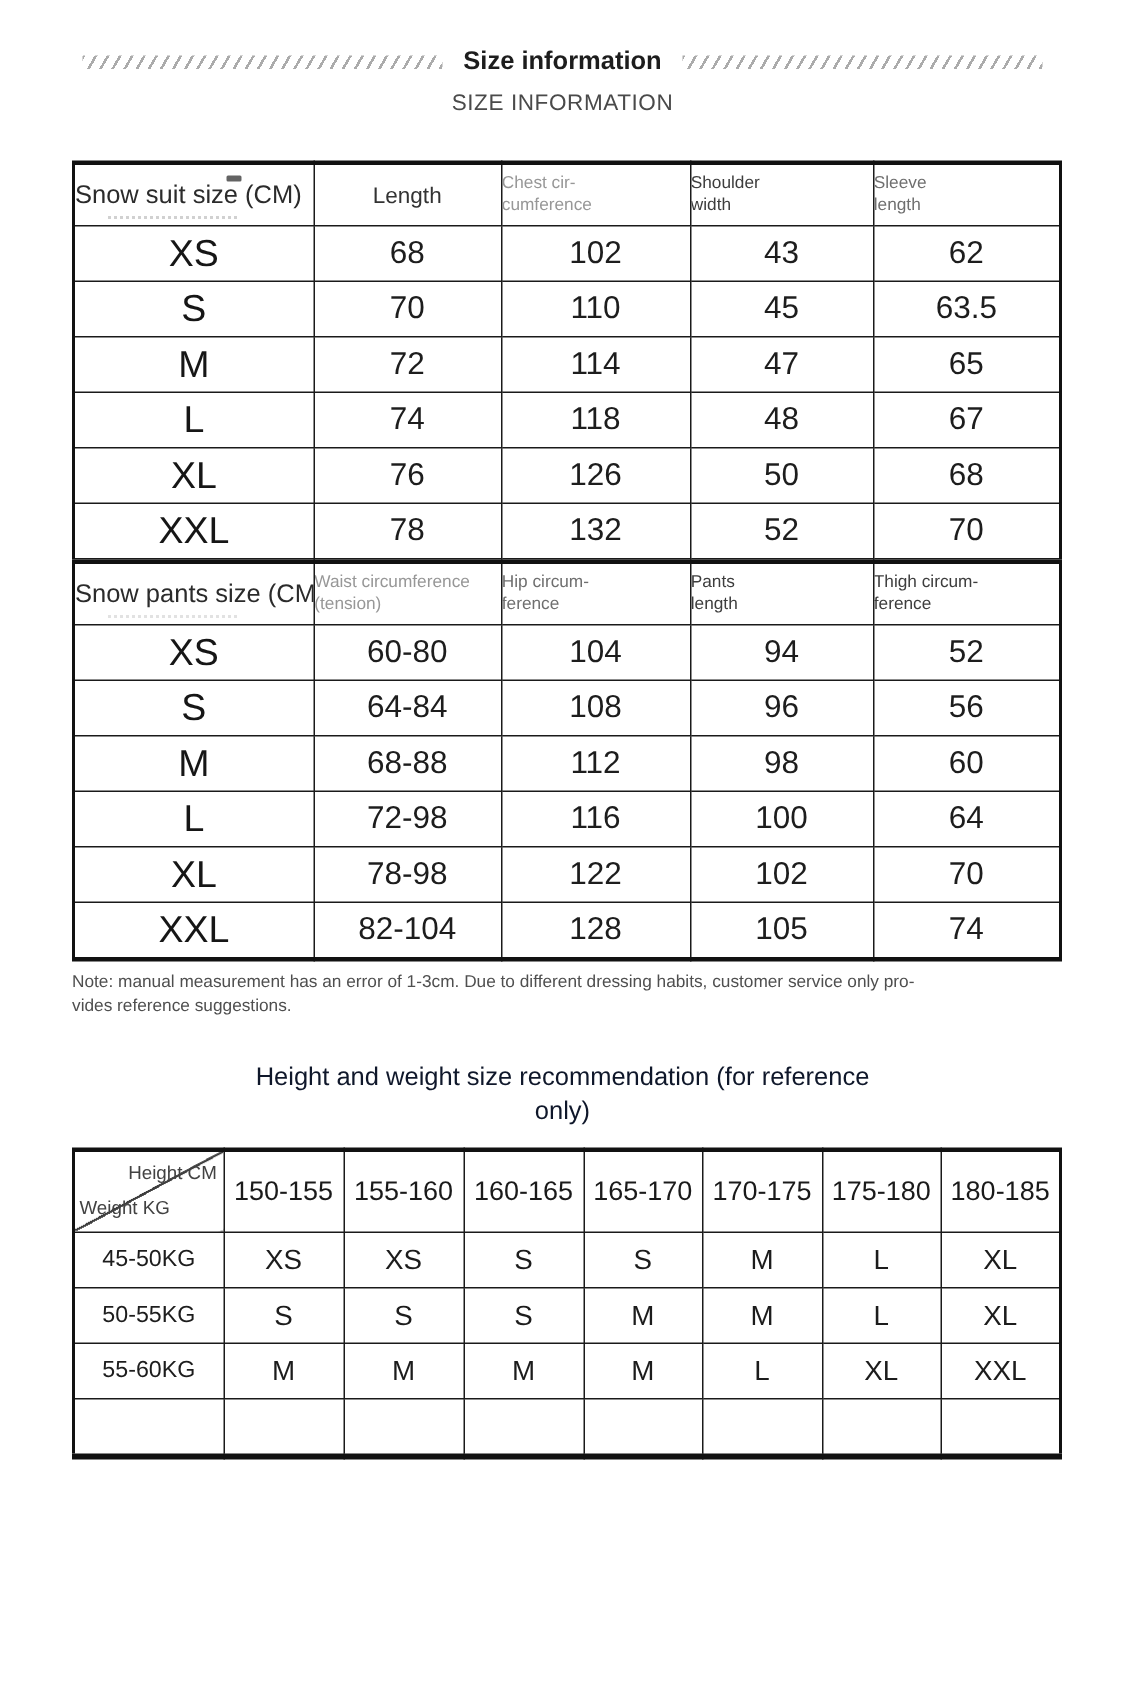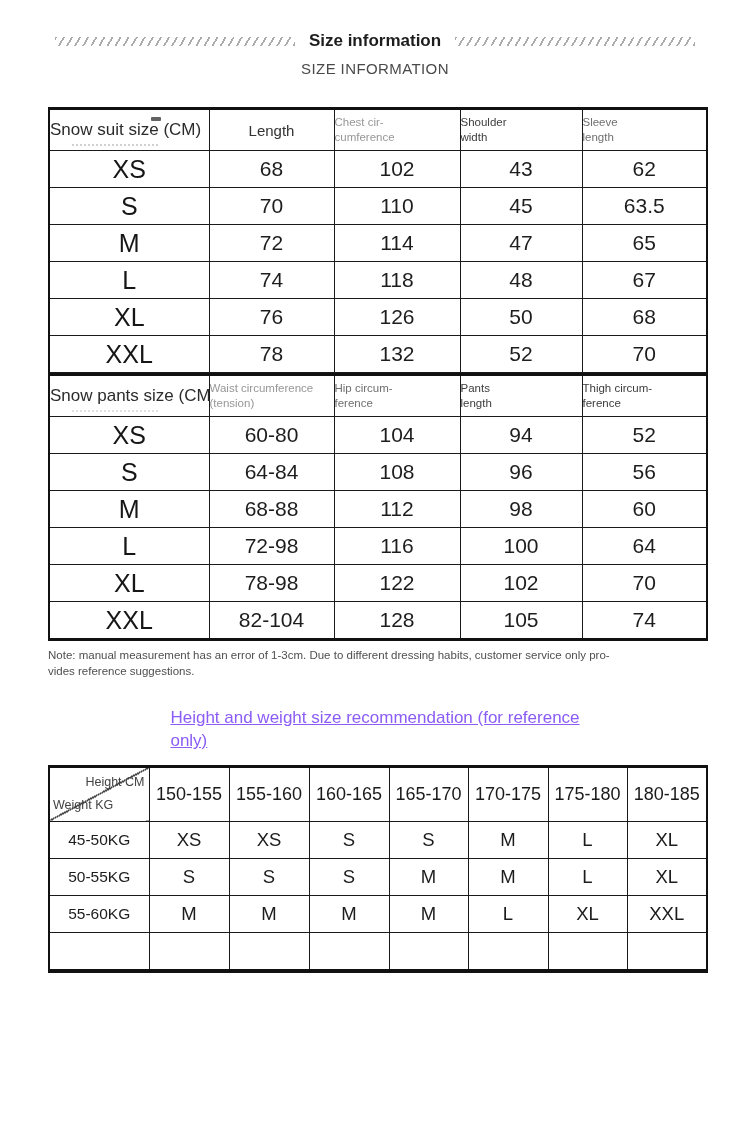--- a/index.html
+++ b/index.html
@@ -57,23 +57,22 @@
   .lbl{font-size:25px;color:#161616;text-align:center;}
   .num{font-size:21px;color:#1d1d1d;text-align:center;}
   
   .note{
     margin:7px 40px 0 48px;
     font-size:11.5px;line-height:1.35;color:#4f4f4f;
     white-space:pre-line;
   }
   .rec-heading{
     margin:27px auto 0 auto;width:fit-content;
-    font-size:17px;color:#8b5cf6;text-align:left;line-height:1.38;
+    font-size:17px;color:#0f172a;text-align:center;line-height:1.38;
     white-space:pre-line;
-    text-decoration:underline;
   }
   
   table.fit{margin-top:12px;border:2px solid #111;border-top:3px solid #111;border-bottom:4px solid #111;}
   .fit thead th{height:53px;font-weight:400;}
   .fit tbody td{height:36px;}
   .fh{font-size:18px;color:#1a1a1a;text-align:center;}
   .wlbl{font-size:15.5px;color:#1d1d1d;text-align:center;}
   .fcell{font-size:18.5px;color:#1c1c1c;text-align:center;}
   .corner{
     position:relative;

